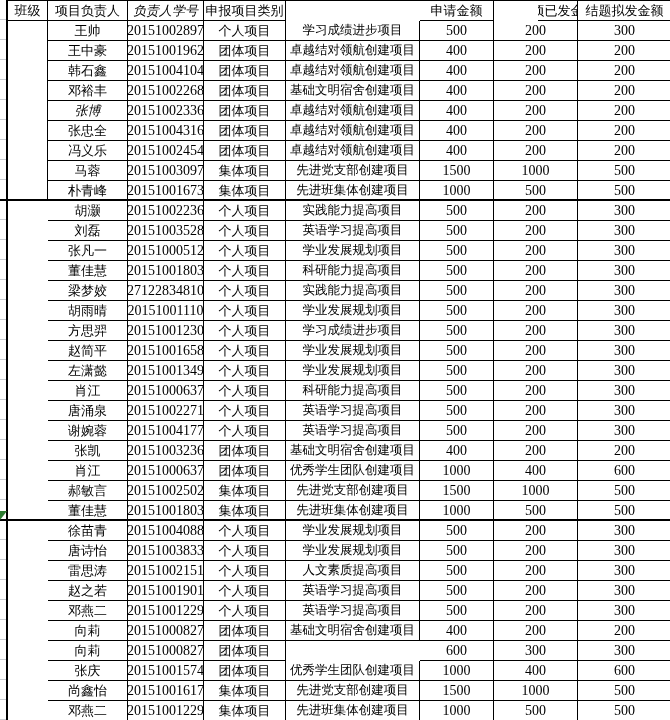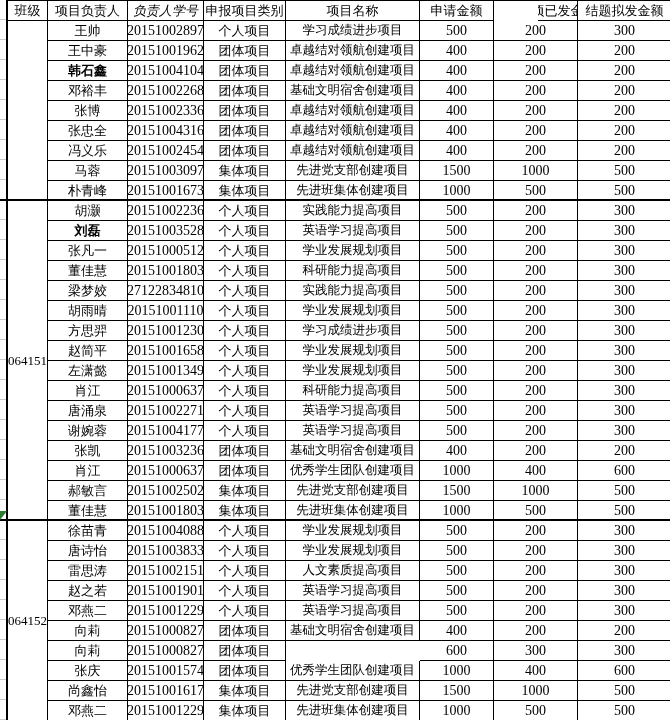--- a/index.html
+++ b/index.html
@@ -42,54 +42,53 @@
 </head>
 <body>
 
 <div id="screen">
   <div id="left-strip"></div>
   <div id="grid">
       <div class="c zh" style="grid-area: 1 / 1;">班级</div>
       <div class="c zh" style="grid-area: 1 / 2;">项目负责人</div>
       <div class="c zh" style="grid-area: 1 / 3; font-style: italic;">负责人学号</div>
       <div class="c zh" style="grid-area: 1 / 4;">申报项目类别</div>
-      <div class="c zh" style="grid-area: 1 / 5;">项目名称</div>
       <div class="c zh" style="grid-area: 1 / 6;">申请金额</div>
       <div class="c zh" style="grid-area: 1 / 7; margin-left: 44px;">立项已发金额</div>
       <div class="c zh" style="grid-area: 1 / 8;">结题拟发金额</div>
       <div class="c classcell" style="grid-area: 2 / 1 / span 9;"></div>
       <div class="c zh" style="grid-area: 2 / 2;">王帅</div>
       <div class="c num" style="grid-area: 2 / 3;">20151002897</div>
       <div class="c zh" style="grid-area: 2 / 4;">个人项目</div>
       <div class="c zh proj" style="grid-area: 2 / 5;">学习成绩进步项目</div>
       <div class="c num" style="grid-area: 2 / 6;">500</div>
       <div class="c num" style="grid-area: 2 / 7;">200</div>
       <div class="c num" style="grid-area: 2 / 8;">300</div>
       <div class="c zh" style="grid-area: 3 / 2;">王中豪</div>
       <div class="c num" style="grid-area: 3 / 3;">20151001962</div>
       <div class="c zh" style="grid-area: 3 / 4;">团体项目</div>
       <div class="c zh proj" style="grid-area: 3 / 5;">卓越结对领航创建项目</div>
       <div class="c num" style="grid-area: 3 / 6;">400</div>
       <div class="c num" style="grid-area: 3 / 7;">200</div>
       <div class="c num" style="grid-area: 3 / 8;">200</div>
-      <div class="c zh" style="grid-area: 4 / 2; font-weight: bold;">韩石鑫</div>
+      <div class="c zh" style="grid-area: 4 / 2;">韩石鑫</div>
       <div class="c num" style="grid-area: 4 / 3;">20151004104</div>
       <div class="c zh" style="grid-area: 4 / 4;">团体项目</div>
       <div class="c zh proj" style="grid-area: 4 / 5;">卓越结对领航创建项目</div>
       <div class="c num" style="grid-area: 4 / 6;">400</div>
       <div class="c num" style="grid-area: 4 / 7;">200</div>
       <div class="c num" style="grid-area: 4 / 8;">200</div>
       <div class="c zh" style="grid-area: 5 / 2;">邓裕丰</div>
       <div class="c num" style="grid-area: 5 / 3;">20151002268</div>
       <div class="c zh" style="grid-area: 5 / 4;">团体项目</div>
       <div class="c zh proj" style="grid-area: 5 / 5;">基础文明宿舍创建项目</div>
       <div class="c num" style="grid-area: 5 / 6;">400</div>
       <div class="c num" style="grid-area: 5 / 7;">200</div>
       <div class="c num" style="grid-area: 5 / 8;">200</div>
-      <div class="c zh" style="grid-area: 6 / 2;">张博</div>
+      <div class="c zh" style="grid-area: 6 / 2; font-style: italic;">张博</div>
       <div class="c num" style="grid-area: 6 / 3;">20151002336</div>
       <div class="c zh" style="grid-area: 6 / 4;">团体项目</div>
       <div class="c zh proj" style="grid-area: 6 / 5;">卓越结对领航创建项目</div>
       <div class="c num" style="grid-area: 6 / 6;">400</div>
       <div class="c num" style="grid-area: 6 / 7;">200</div>
       <div class="c num" style="grid-area: 6 / 8;">200</div>
       <div class="c zh" style="grid-area: 7 / 2;">张忠全</div>
       <div class="c num" style="grid-area: 7 / 3;">20151004316</div>
       <div class="c zh" style="grid-area: 7 / 4;">团体项目</div>
       <div class="c zh proj" style="grid-area: 7 / 5;">卓越结对领航创建项目</div>
@@ -110,29 +109,28 @@
       <div class="c num" style="grid-area: 9 / 6;">1500</div>
       <div class="c num" style="grid-area: 9 / 7;">1000</div>
       <div class="c num" style="grid-area: 9 / 8;">500</div>
       <div class="c zh" style="grid-area: 10 / 2;">朴青峰</div>
       <div class="c num" style="grid-area: 10 / 3;">20151001673</div>
       <div class="c zh" style="grid-area: 10 / 4;">集体项目</div>
       <div class="c zh proj" style="grid-area: 10 / 5;">先进班集体创建项目</div>
       <div class="c num" style="grid-area: 10 / 6;">1000</div>
       <div class="c num" style="grid-area: 10 / 7;">500</div>
       <div class="c num" style="grid-area: 10 / 8;">500</div>
-      <div class="c classcell" style="grid-area: 11 / 1 / span 16;">064151</div>
       <div class="c zh" style="grid-area: 11 / 2;">胡灏</div>
       <div class="c num" style="grid-area: 11 / 3;">20151002236</div>
       <div class="c zh" style="grid-area: 11 / 4;">个人项目</div>
       <div class="c zh proj" style="grid-area: 11 / 5;">实践能力提高项目</div>
       <div class="c num" style="grid-area: 11 / 6;">500</div>
       <div class="c num" style="grid-area: 11 / 7;">200</div>
       <div class="c num" style="grid-area: 11 / 8;">300</div>
-      <div class="c zh" style="grid-area: 12 / 2; font-weight: bold;">刘磊</div>
+      <div class="c zh" style="grid-area: 12 / 2;">刘磊</div>
       <div class="c num" style="grid-area: 12 / 3;">20151003528</div>
       <div class="c zh" style="grid-area: 12 / 4;">个人项目</div>
       <div class="c zh proj" style="grid-area: 12 / 5;">英语学习提高项目</div>
       <div class="c num" style="grid-area: 12 / 6;">500</div>
       <div class="c num" style="grid-area: 12 / 7;">200</div>
       <div class="c num" style="grid-area: 12 / 8;">300</div>
       <div class="c zh" style="grid-area: 13 / 2;">张凡一</div>
       <div class="c num" style="grid-area: 13 / 3;">20151000512</div>
       <div class="c zh" style="grid-area: 13 / 4;">个人项目</div>
       <div class="c zh proj" style="grid-area: 13 / 5;">学业发展规划项目</div>
@@ -223,21 +221,20 @@
       <div class="c num" style="grid-area: 25 / 6;">1500</div>
       <div class="c num" style="grid-area: 25 / 7;">1000</div>
       <div class="c num" style="grid-area: 25 / 8;">500</div>
       <div class="c zh" style="grid-area: 26 / 2;">董佳慧</div>
       <div class="c num" style="grid-area: 26 / 3;">20151001803</div>
       <div class="c zh" style="grid-area: 26 / 4;">集体项目</div>
       <div class="c zh proj" style="grid-area: 26 / 5;">先进班集体创建项目</div>
       <div class="c num" style="grid-area: 26 / 6;">1000</div>
       <div class="c num" style="grid-area: 26 / 7;">500</div>
       <div class="c num" style="grid-area: 26 / 8;">500</div>
-      <div class="c classcell" style="grid-area: 27 / 1 / span 10;">064152</div>
       <div class="c zh" style="grid-area: 27 / 2;">徐苗青</div>
       <div class="c num" style="grid-area: 27 / 3;">20151004088</div>
       <div class="c zh" style="grid-area: 27 / 4;">个人项目</div>
       <div class="c zh proj" style="grid-area: 27 / 5;">学业发展规划项目</div>
       <div class="c num" style="grid-area: 27 / 6;">500</div>
       <div class="c num" style="grid-area: 27 / 7;">200</div>
       <div class="c num" style="grid-area: 27 / 8;">300</div>
       <div class="c zh" style="grid-area: 28 / 2;">唐诗怡</div>
       <div class="c num" style="grid-area: 28 / 3;">20151003833</div>
       <div class="c zh" style="grid-area: 28 / 4;">个人项目</div>

